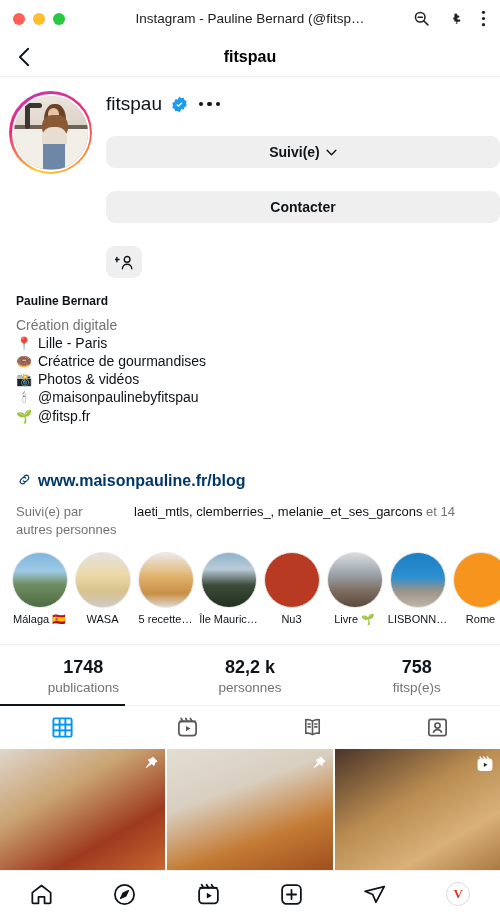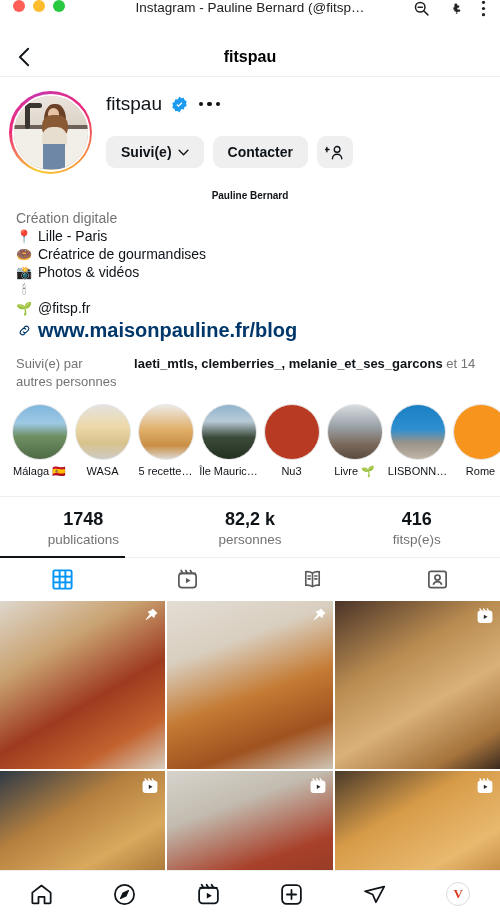--- a/index.html
+++ b/index.html
@@ -8,21 +8,21 @@
     background: #ffffff;
     font-family: "Liberation Sans", sans-serif;
     overflow: hidden;
     color: #0f1419;
   }
   body { position: relative; }
 
   
   .titlebar {
     height: 37px; width: 100%;
-    display: flex; align-items: flex-start;
+    display: flex; align-items: center;
     background: #ffffff;
     position: relative;
   }
   .traffic { display: flex; gap: 8px; padding-left: 13px; }
   .dot { width: 12px; height: 12px; border-radius: 50%; }
   .dot.red { background: #ff5f57; }
   .dot.amber { background: #febc2e; }
   .dot.green { background: #28c840; }
   .win-title {
     position: absolute; left: 0; right: 0; text-align: center;
@@ -71,43 +71,43 @@
   .av-top { position: absolute; left: 38%; top: 42%; width: 34%; height: 26%; background: #e8ded0; border-radius: 10px 10px 4px 4px; }
   .av-jeans { position: absolute; left: 40%; top: 66%; width: 29%; height: 34%; background: #6f87a6; }
 
   .profile-right { flex: 1; padding-left: 14px; }
   .username-row { display: flex; align-items: center; gap: 9px; height: 30px; }
   .username { font-size: 19px; color: #0f1419; }
   .badge-verified { width: 17px; height: 17px; display:block; }
   .dots-menu { display: flex; gap: 4px; align-items: center; padding: 6px 2px; }
   .dots-menu i { width: 4.5px; height: 4.5px; border-radius: 50%; background: #0f1419; display: block; }
 
-  .action-row { display: flex; gap: 9px; margin-top: 17px; }
+  .action-row { display: flex; gap: 23px; margin-top: 17px; flex-direction: column; }
   .btn {
     background: #efefef; border: none; border-radius: 9px;
     font-size: 14px; font-weight: bold; color: #0f1419;
     height: 32px; display: flex; align-items: center; justify-content: center;
     gap: 6px; padding: 0 15px; font-family: "Liberation Sans", sans-serif;
     cursor: pointer;
   }
   .btn.icon-only { padding: 0; width: 36px; }
   .chev { display:block; }
 
   
   .bio { padding: 16px 16px 0 16px; }
-  .full-name { font-size: 10px; font-weight: bold; color: #0f1419; text-align: center; }
+  .full-name { font-size: 12px; font-weight: bold; color: #0f1419; }
   .bio-tagline { font-size: 14px; color: #737373; margin-top: 9px; }
   .bio-line { font-size: 14px; color: #0f1419; margin-top: 2px; display: flex; align-items: baseline; gap: 6px; }
   .bio-emoji { font-size: 13px; width: 16px; display: inline-block; text-align: center; }
-  .bio-link { font-size: 20px; font-weight: bold; color: #00376b; }
+  .bio-link { font-size: 16px; font-weight: bold; color: #00376b; margin-top: 45px; }
   .bio-line.link-line { margin-top: 3px; }
   .followed-by {
     padding: 13px 16px 0 16px; font-size: 13px; color: #737373; line-height: 1.35;
   }
-  .followed-by b { color: #0f1419; font-weight: bold; padding-left: 48px; }
+  .followed-by b { color: #0f1419; font-weight: normal; padding-left: 48px; }
 
   
   .highlights {
     display: flex; padding: 14px 8px 0 8px; gap: 0; overflow: hidden;
   }
   .hl { width: 63px; min-width: 63px; text-align: center; }
   .hl-circle {
     width: 56px; height: 56px; border-radius: 50%; margin: 0 auto;
     border: 1px solid #e6e6e6; overflow: hidden; position: relative;
   }
@@ -277,20 +277,21 @@
     <div class="bio-line">
       <span class="bio-emoji">🍩</span>
       <span>Créatrice de gourmandises</span>
     </div>
     <div class="bio-line">
       <span class="bio-emoji">📸</span>
       <span>Photos &amp; vidéos</span>
     </div>
     <div class="bio-line">
       <span class="bio-emoji">🕯</span>
+      <span>@maisonpaulinebyfitspau</span>
     </div>
     <div class="bio-line">
       <span class="bio-emoji">🌱</span>
       <span>@fitsp.fr</span>
     </div>
     <div class="bio-line link-line">
       <span class="bio-emoji">
         <svg width="13" height="13" viewBox="0 0 16 16" fill="none" stroke="#00376b" stroke-width="1.4" stroke-linecap="round">
           <path d="M6.4 9.6a3 3 0 0 0 4.2 0l2.1-2.1a3 3 0 0 0-4.2-4.2l-1 1"></path>
           <path d="M9.6 6.4a3 3 0 0 0-4.2 0L3.3 8.5a3 3 0 0 0 4.2 4.2l1-1"></path>
@@ -342,21 +343,21 @@
   <div class="stats">
     <div class="stat">
       <div class="stat-num">1748</div>
       <div class="stat-label">publications</div>
     </div>
     <div class="stat">
       <div class="stat-num">82,2 k</div>
       <div class="stat-label">personnes</div>
     </div>
     <div class="stat">
-      <div class="stat-num">416</div>
+      <div class="stat-num">758</div>
       <div class="stat-label">fitsp(e)s</div>
     </div>
     <div class="stat-underline"></div>
   </div>
 
   <div class="tabs">
     <div class="tab">
       <svg width="23" height="23" viewBox="0 0 24 24" fill="none" stroke="#0095f6" stroke-width="2">
         <rect x="2.5" y="2.5" width="19" height="19" rx="1.5"></rect>
         <line x1="9" y1="2.5" x2="9" y2="21.5"></line>

